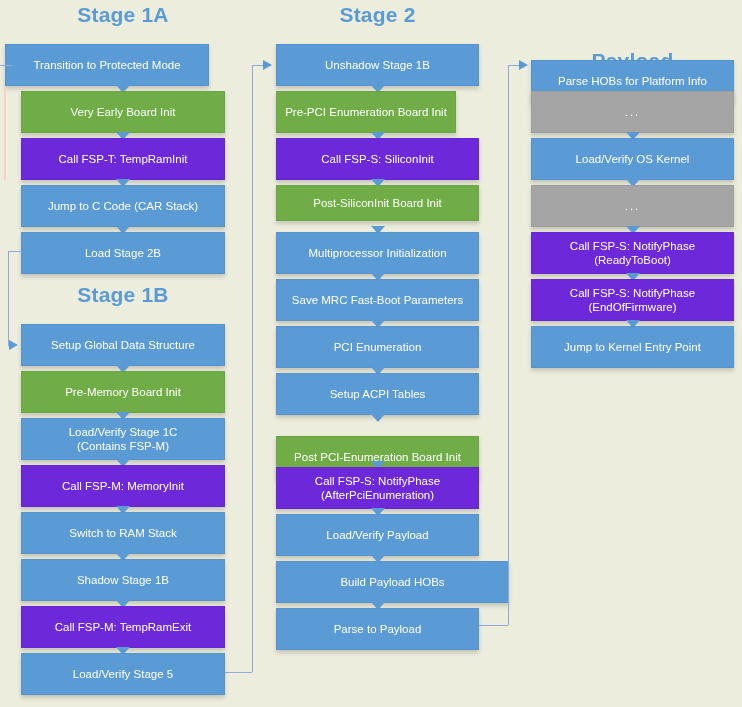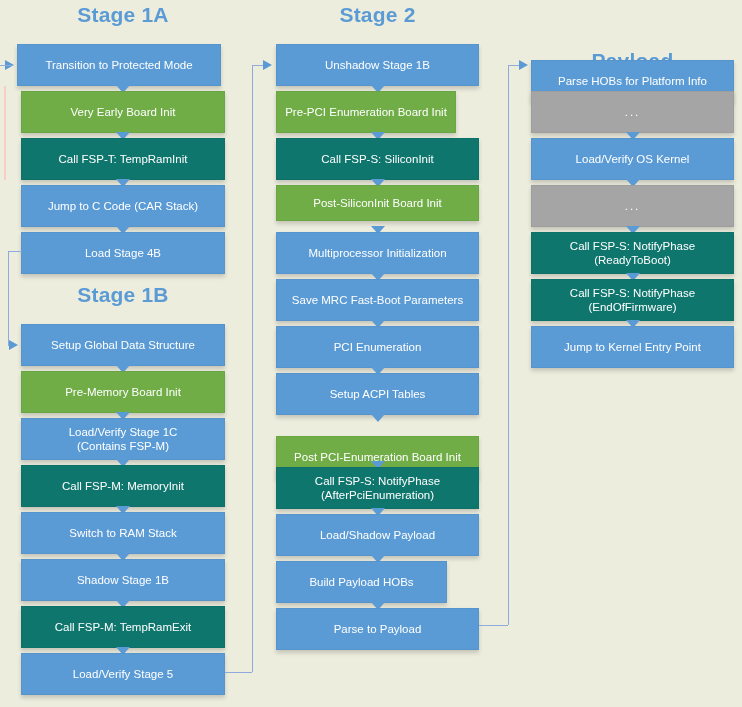--- a/index.html
+++ b/index.html
@@ -34,21 +34,21 @@
     text-align: center;
     color: #ffffff;
     font-size: 11.5px;
     line-height: 14px;
     padding: 2px 6px;
     box-shadow: 0 3px 4px rgba(0,0,0,0.17);
     border: 1px solid rgba(0,0,0,0.04);
   }
   .node.blue   { background: #5B9BD5; }
   .node.green  { background: #70AD47; }
-  .node.orange { background: #0f766e; justify-content: flex-end; }
+  .node.orange { background: #6d28d9; justify-content: flex-end; }
   .node.gray   { background: #A5A5A5; letter-spacing: 2px; }
   .node .lbl { display: block; width: 100%; }
   .arrow-down {
     position: absolute;
     width: 0; height: 0;
     border-left: 7px solid transparent;
     border-right: 7px solid transparent;
     border-top: 8px solid #5B9BD5;
   }
   .conn-v {
@@ -78,38 +78,38 @@
 <body>
 
 <div id="canvas">
   <div id="titles-layer">
       <div class="col-title" style="left: 21px; top: 3px; width: 204px;">Stage 1A</div>
       <div class="col-title" style="left: 21px; top: 283px; width: 204px;">Stage 1B</div>
       <div class="col-title" style="left: 276px; top: 3px; width: 203px;">Stage 2</div>
       <div class="col-title" style="left: 531px; top: 13px; width: 203px; margin-top: 36px;">Payload</div>
     </div>
   <div id="nodes-layer">
-      <div class="node blue" style="left: 17px; top: 44px; width: 204px; height: 42px;">
+      <div class="node blue" style="left: 5px; top: 44px; width: 204px; height: 42px;">
         <span class="lbl">Transition to Protected Mode</span>
       </div>
       <div class="arrow-down" style="left: 116px; top: 85px;"></div>
       <div class="node green" style="left: 21px; top: 91px; width: 204px; height: 42px;">
         <span class="lbl">Very Early Board Init</span>
       </div>
       <div class="arrow-down" style="left: 116px; top: 132px;"></div>
       <div class="node orange" style="left: 21px; top: 138px; width: 204px; height: 42px;">
         <span class="lbl">Call FSP-T: TempRamInit</span>
       </div>
       <div class="arrow-down" style="left: 116px; top: 179px;"></div>
       <div class="node blue" style="left: 21px; top: 185px; width: 204px; height: 42px;">
         <span class="lbl">Jump to C Code (CAR Stack)</span>
       </div>
       <div class="arrow-down" style="left: 116px; top: 226px;"></div>
       <div class="node blue" style="left: 21px; top: 232px; width: 204px; height: 42px;">
-        <span class="lbl">Load Stage 4B</span>
+        <span class="lbl">Load Stage 2B</span>
       </div>
       <div class="node blue" style="left: 21px; top: 324px; width: 204px; height: 42px;">
         <span class="lbl">Setup Global Data Structure</span>
       </div>
       <div class="arrow-down" style="left: 116px; top: 365px;"></div>
       <div class="node green" style="left: 21px; top: 371px; width: 204px; height: 42px;">
         <span class="lbl">Pre-Memory Board Init</span>
       </div>
       <div class="arrow-down" style="left: 116px; top: 412px;"></div>
       <div class="node blue" style="left: 21px; top: 418px; width: 204px; height: 42px;">
@@ -169,24 +169,24 @@
       <div class="arrow-down" style="left: 370.5px; top: 414px;"></div>
       <div class="node green" style="left: 276px; top: 436px; width: 203px; height: 42px;">
         <span class="lbl">Post PCI-Enumeration Board Init</span>
       </div>
       <div class="arrow-down" style="left: 370.5px; top: 461px;"></div>
       <div class="node orange" style="left: 276px; top: 467px; width: 203px; height: 42px;">
         <span class="lbl">Call FSP-S: NotifyPhase<br>(AfterPciEnumeration)</span>
       </div>
       <div class="arrow-down" style="left: 370.5px; top: 508px;"></div>
       <div class="node blue" style="left: 276px; top: 514px; width: 203px; height: 42px;">
-        <span class="lbl">Load/Shadow Payload</span>
+        <span class="lbl">Load/Verify Payload</span>
       </div>
       <div class="arrow-down" style="left: 370.5px; top: 555px;"></div>
-      <div class="node blue" style="left: 276px; top: 561px; width: 171px; height: 42px;">
+      <div class="node blue" style="left: 276px; top: 561px; width: 233px; height: 42px;">
         <span class="lbl">Build Payload HOBs</span>
       </div>
       <div class="arrow-down" style="left: 370.5px; top: 602px;"></div>
       <div class="node blue" style="left: 276px; top: 608px; width: 203px; height: 42px;">
         <span class="lbl">Parse to Payload</span>
       </div>
       <div class="node blue" style="left: 531px; top: 44px; width: 203px; height: 42px; margin-top: 16px;">
         <span class="lbl">Parse HOBs for Platform Info</span>
       </div>
       <div class="arrow-down" style="left: 625.5px; top: 85px;"></div>

